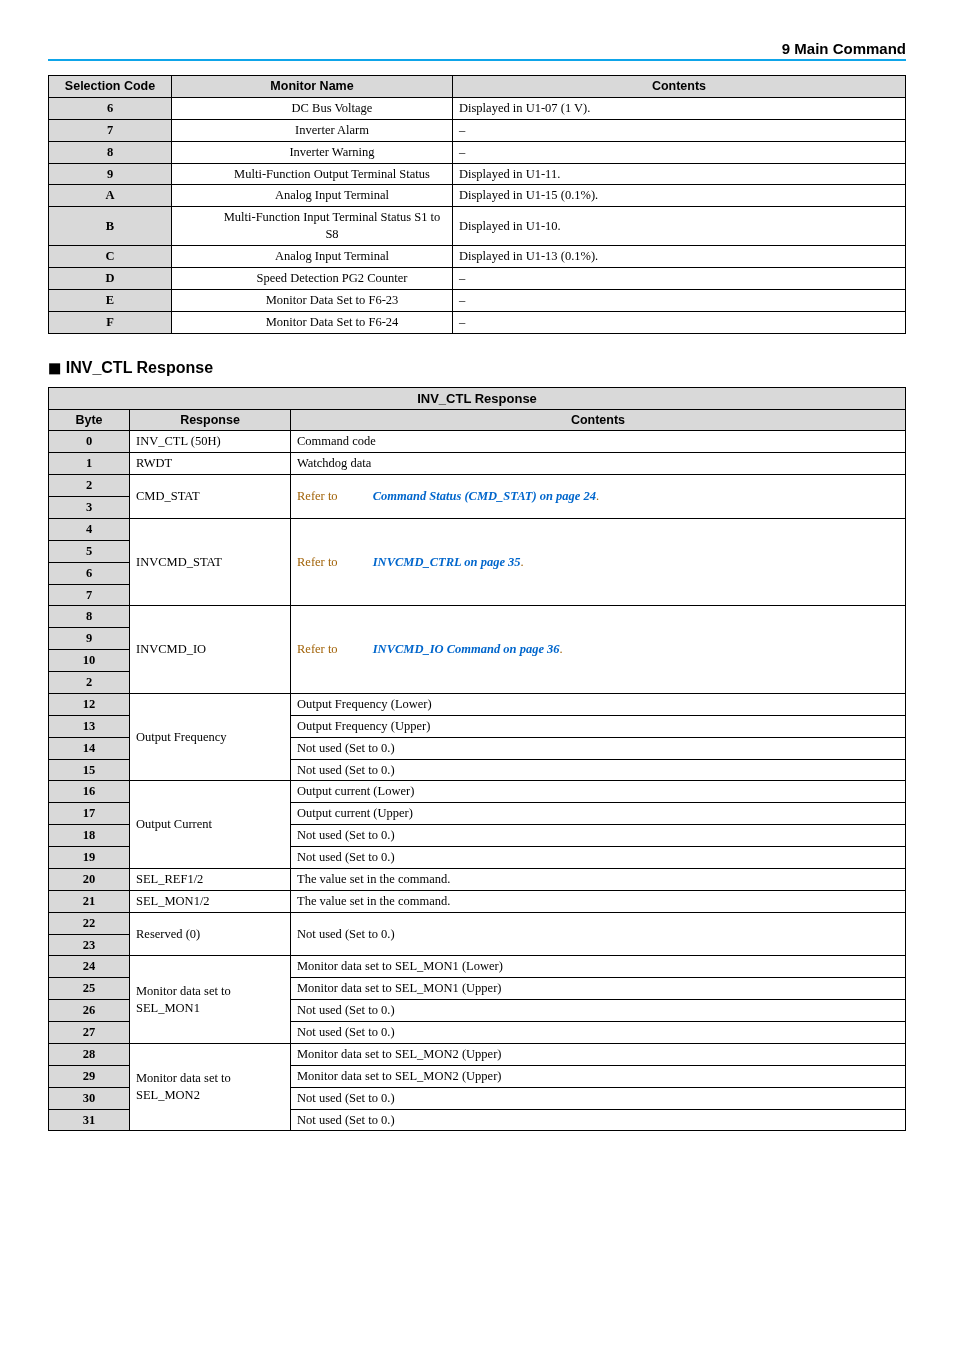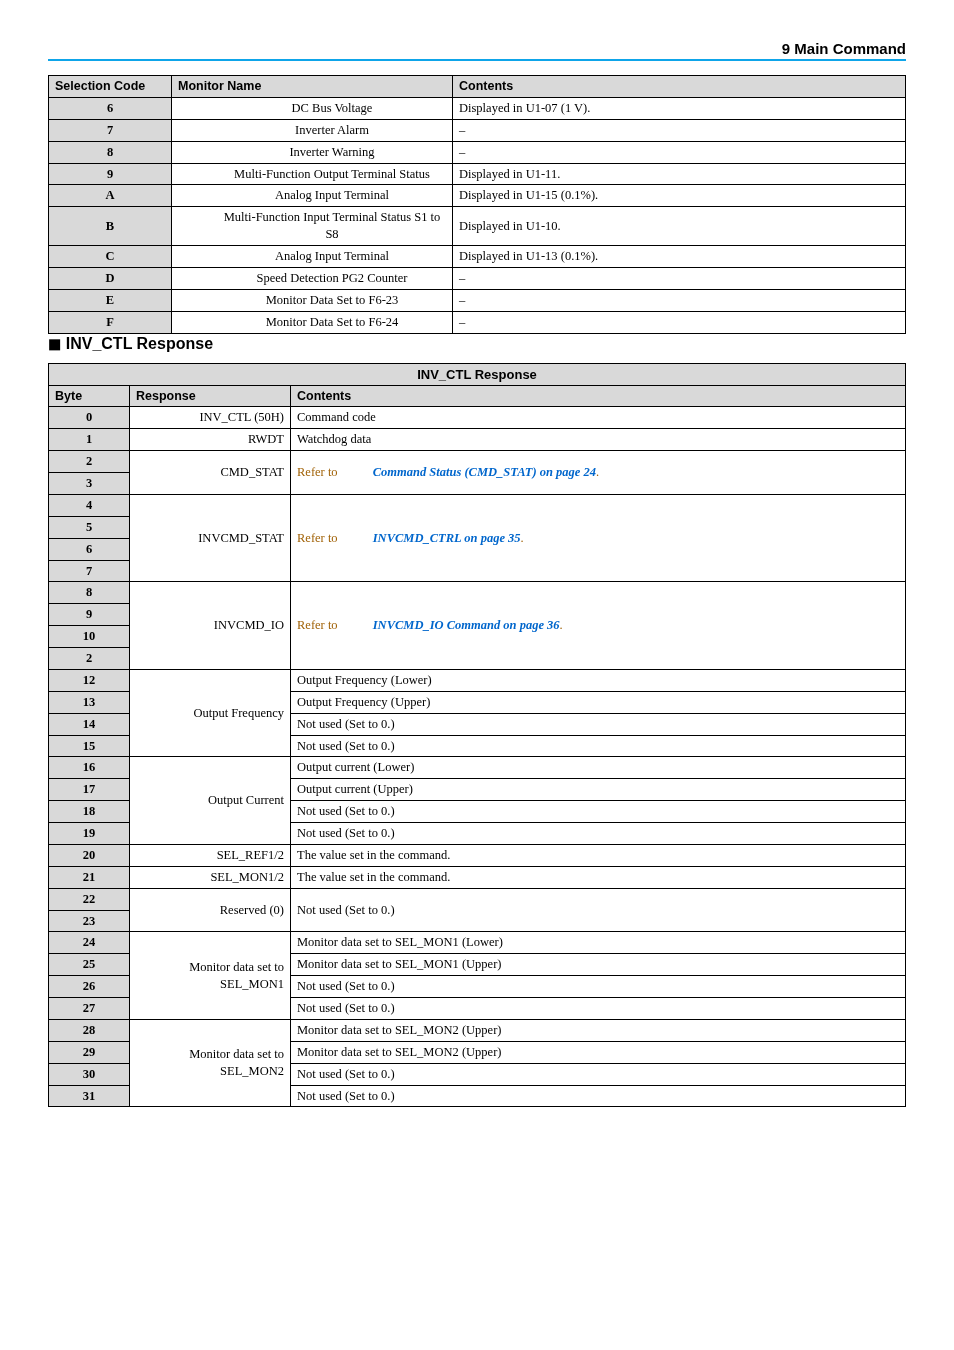--- a/index.html
+++ b/index.html
@@ -31,36 +31,36 @@
   th, td {
     border: 1px solid #000;
     padding: 2px 6px;
     vertical-align: middle;
     line-height: 1.35;
   }
   th {
     background: #d9d9d9;
     font-family: Arial, Helvetica, sans-serif;
     font-weight: bold;
-    text-align: left;
+    text-align: center;
   }
   td.code-cell, td.byte-cell {
     background: #d9d9d9;
     text-align: center;
     font-weight: bold;
     width: 110px;
   }
   td.byte-cell { width: 68px; }
   td.monitor-name { text-align: center; width: 228px; padding-left: 46px; }
-  td.response-cell { text-align: right; width: 148px; }
+  td.response-cell { text-align: left; width: 148px; }
   .section-heading {
     font-family: Arial, Helvetica, sans-serif;
     font-weight: bold;
     font-size: 16px;
-    margin: 0 0 10px 0;
+    margin: 24px 0 10px 0;
   }
   .ref-link { color: #0066cc; font-style: italic; font-weight: bold; margin-left: 32px; }
   .ref-normal { color: #a16207; }
   .table-caption {
     background: #d9d9d9;
     text-align: center;
     font-family: Arial, Helvetica, sans-serif;
     font-weight: bold;
     padding: 3px 0;
     border: 1px solid #000;

